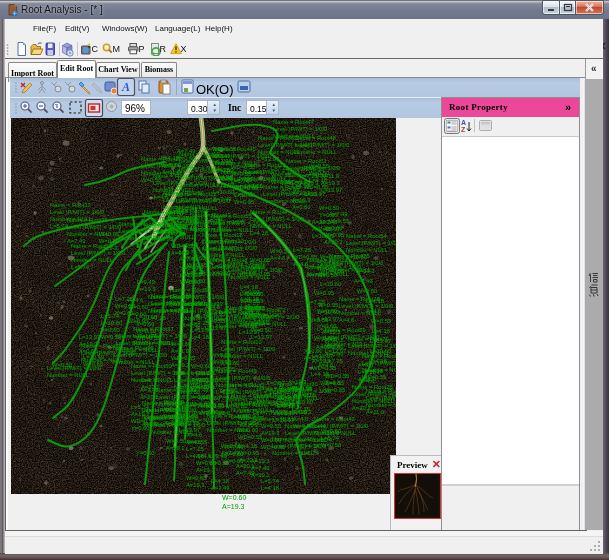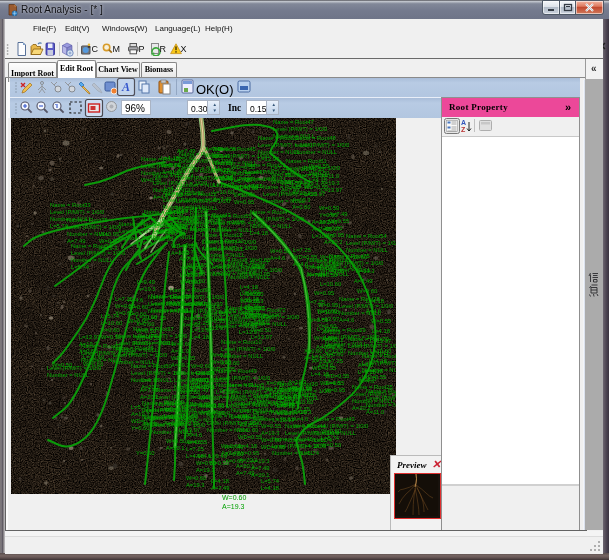--- a/index.html
+++ b/index.html
@@ -42,21 +42,21 @@
   
   #tb2{left:10px;top:78px;width:570px;height:19px;
     background:linear-gradient(180deg,#a9bdd9 0%,#b8cbe4 25%,#b2c6e0 100%);}
   #tb3{left:10px;top:98px;width:433px;height:20px;
     background:linear-gradient(180deg,#a9bdd9 0%,#b8cbe4 25%,#b2c6e0 100%);}
   #tb2ws{left:10px;top:97px;width:570px;height:1px;background:#e8eef8;}
   
   #canvas{left:8px;top:118px;width:432px;height:412px;background:#f0f0f0;}
   #soil{left:11px;top:118px;width:385px;height:376px;background:#241e18;}.gtxt{position:absolute;color:#00a000;font-size:7px;font-family:"Liberation Sans",sans-serif;}
   
-  #preview{left:390px;top:455px;width:53px;height:75px;background:#f2f2f2;border-left:1px solid #bbb;border-top:1px solid #bbb;font-style:italic;}
+  #preview{left:390px;top:455px;width:53px;height:75px;background:#f2f2f2;border-left:1px solid #bbb;border-top:1px solid #bbb;}
   #preview .ttl{position:absolute;left:6px;top:4px;font-family:"Liberation Serif",serif;font-weight:bold;font-size:9px;color:#000;}
   #preview .x{position:absolute;right:3px;top:2px;color:#cc2233;font-weight:bold;font-size:11px;font-family:"Liberation Serif",serif;}
   #thumb{position:absolute;left:3px;top:17px;width:45px;height:44px;border:1px solid #e03030;background:#18120d;}
   
   #panel{left:441px;top:97px;width:139px;height:433px;background:#fff;border:1px solid #8f8f8f;box-sizing:border-box;}
   #panel-hdr{position:absolute;left:0;top:0;width:137px;height:19px;background:#ec4899;border-bottom:1px solid #d5d5d5;}
   #panel-hdr .t{position:absolute;left:7px;top:4px;font-family:"Liberation Serif",serif;font-weight:bold;font-size:9px;color:#000;letter-spacing:0.3px;}
   #panel-hdr .c{position:absolute;right:8px;top:3px;font-size:11px;color:#000;font-weight:bold;}
   #panel-tb{position:absolute;left:0;top:19px;width:137px;height:19px;background:#f0f0f0;border-bottom:1px solid #c8c8c8;}
   #panel-bot{position:absolute;left:0;top:386px;width:137px;height:45px;background:#f0f0f0;border-top:2px solid #d0d0d0;}

